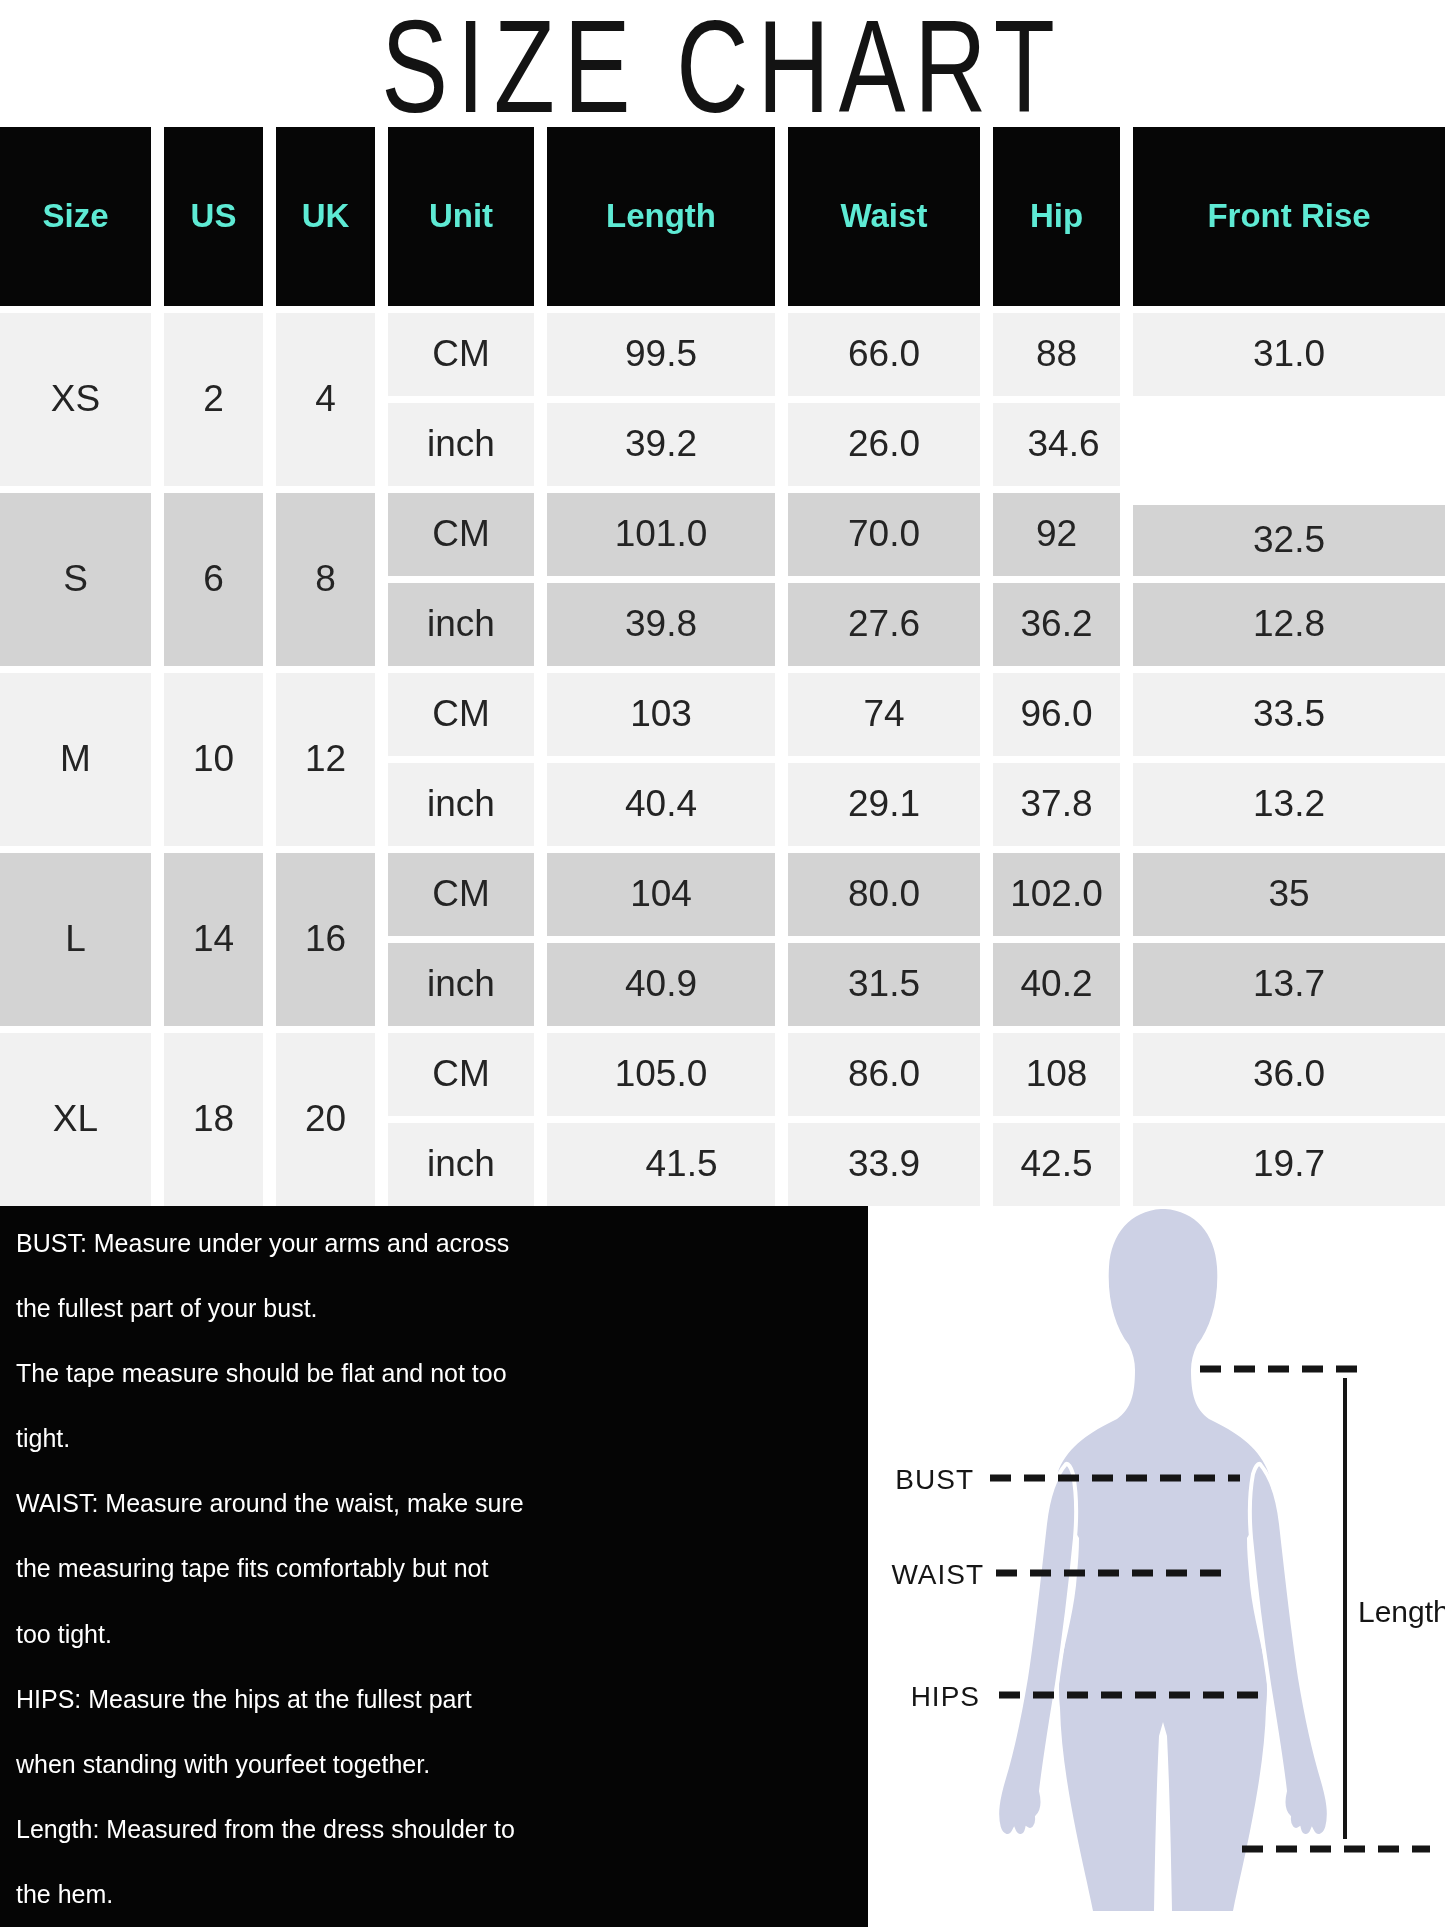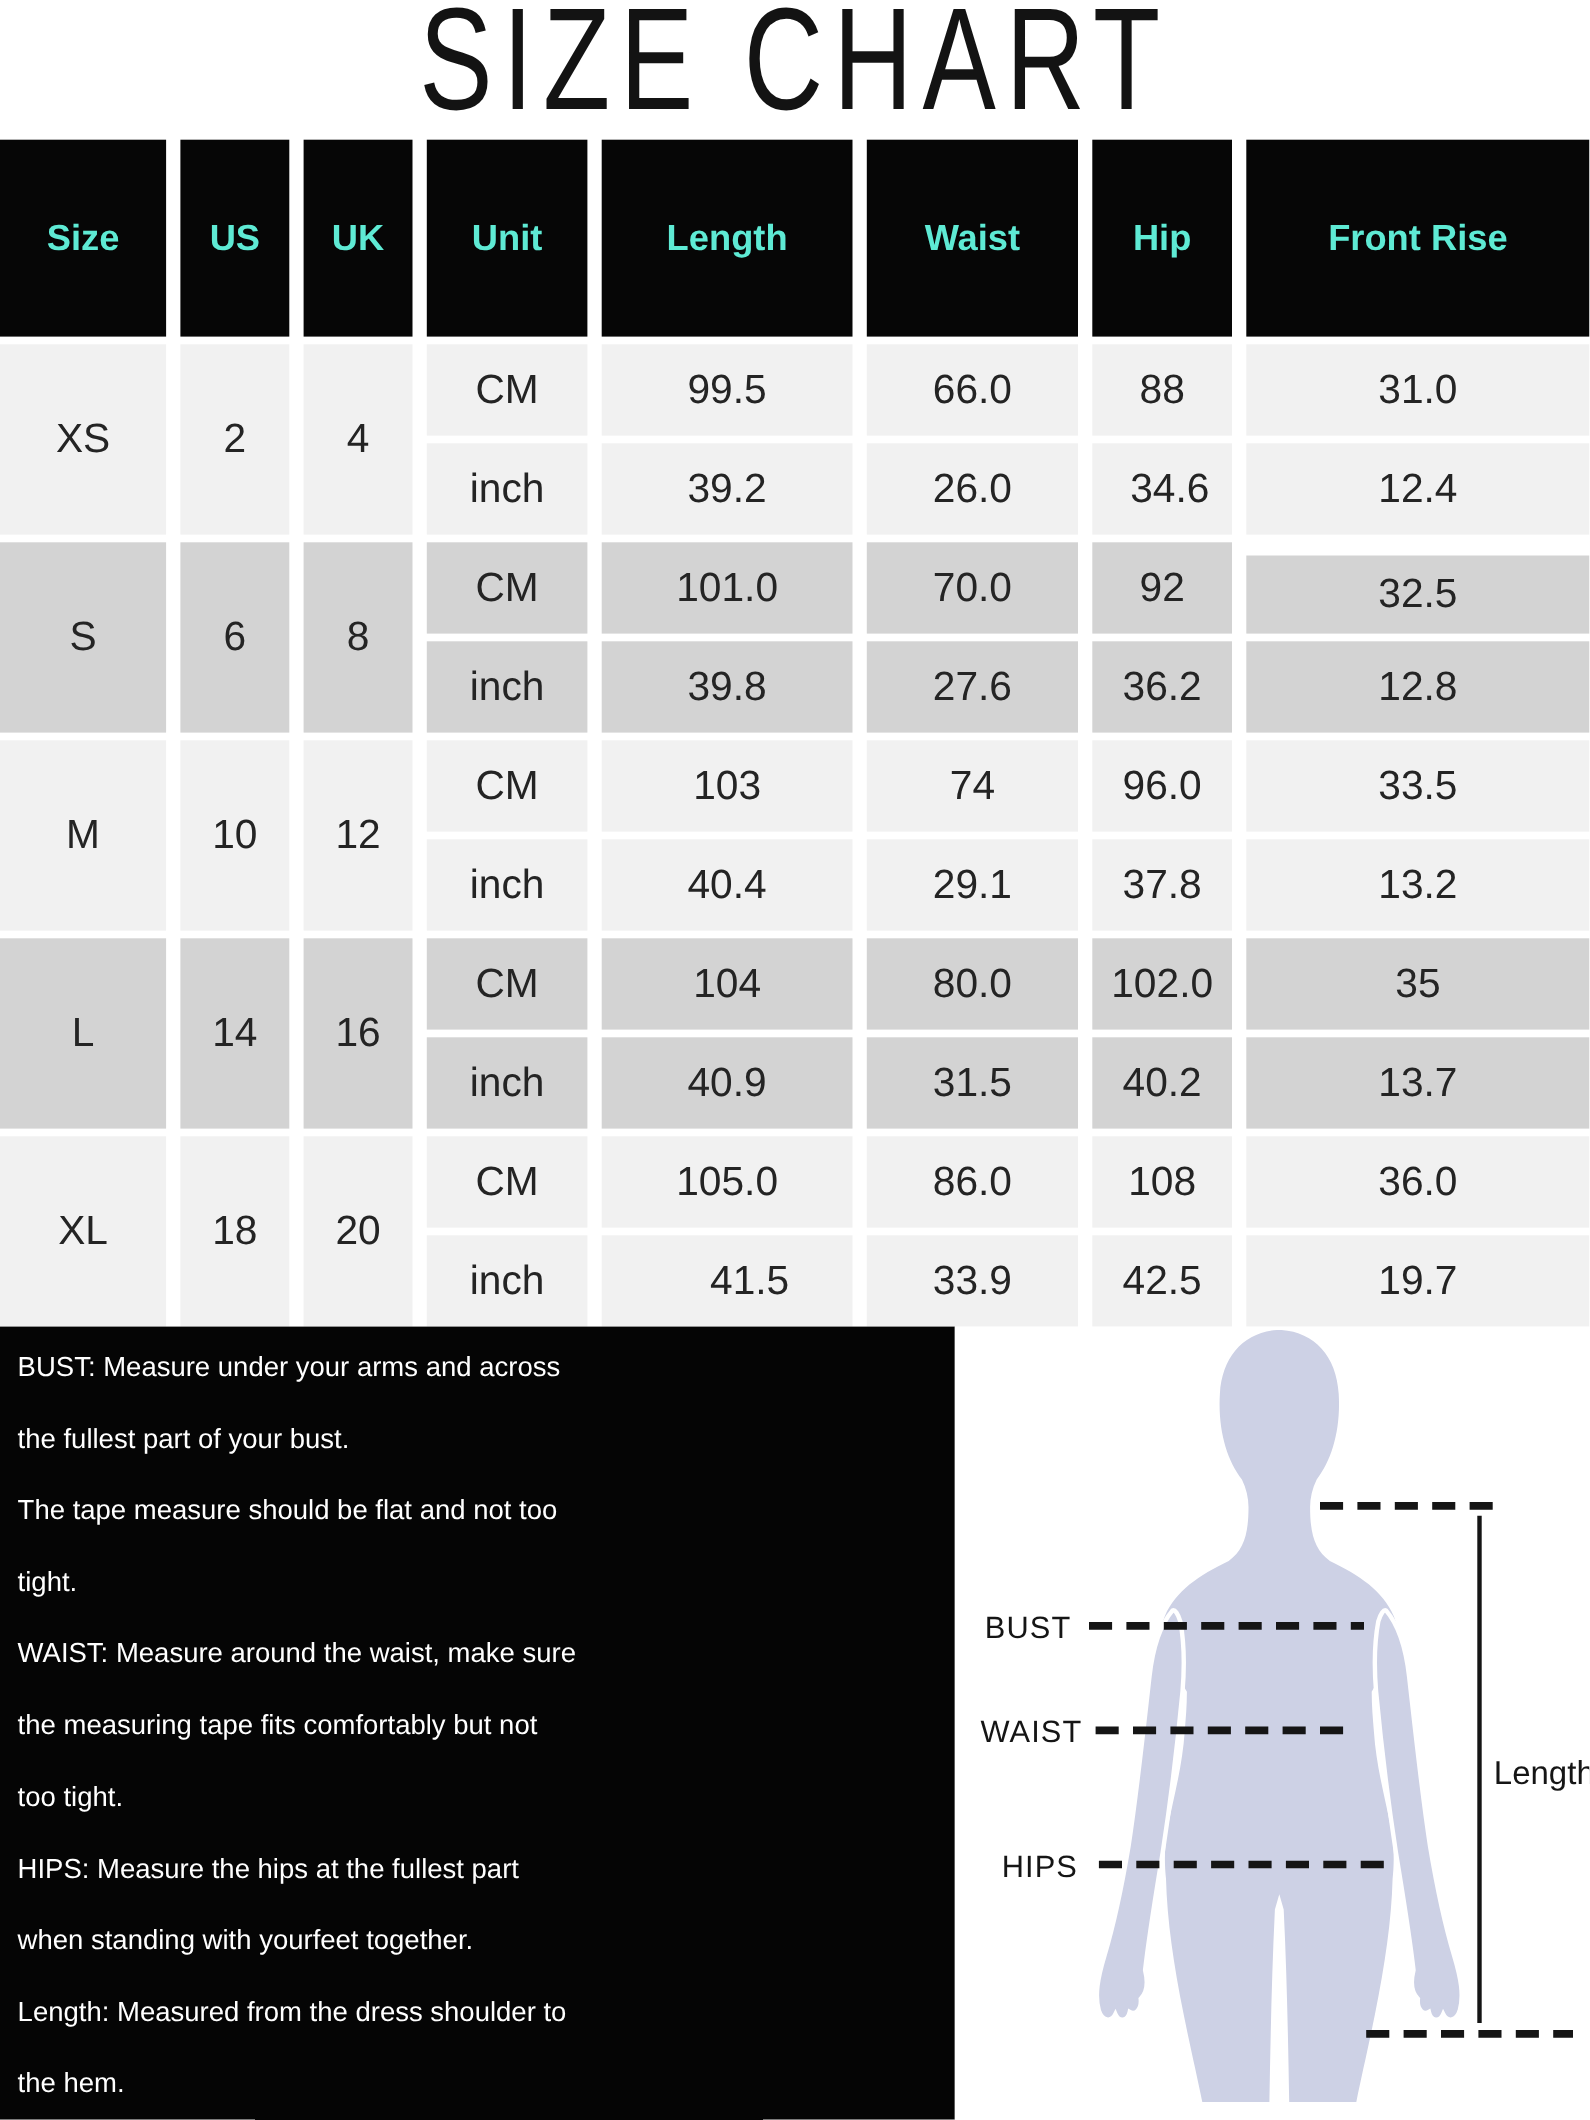--- a/index.html
+++ b/index.html
@@ -5,21 +5,21 @@
   * { margin:0; padding:0; box-sizing:border-box; }
   html,body { background:#fff; }
   body {
     width:1445px; height:1927px; overflow:hidden;
     font-family:"Liberation Sans","DejaVu Sans",sans-serif;
     color:#1c1c1c;
   }
   .page { width:1445px; height:1927px; display:flex; flex-direction:column; background:#fff; }
 
   
-  .title-bar { height:143px; display:flex; align-items:flex-start; justify-content:center; }
+  .title-bar { height:143px; display:flex; align-items:flex-end; justify-content:center; }
   .title-text {
     font-size:100px; font-weight:400; letter-spacing:9px; color:#131313;
     white-space:nowrap; transform:scaleY(1.32); transform-origin:center 58%;
   }
 
   
   .size-table {
     width:1445px;
     display:grid;
     grid-template-columns:151px 99px 99px 146px 228px 192px 127px 1fr;
@@ -82,21 +82,20 @@
       <div class="cell light" style="grid-area: 2 / 3 / span 2;">4</div>
       <div class="cell light" style="grid-area: 2 / 4;">CM</div>
       <div class="cell light" style="grid-area: 2 / 5;">99.5</div>
       <div class="cell light" style="grid-area: 2 / 6;">66.0</div>
       <div class="cell light" style="grid-area: 2 / 7;">88</div>
       <div class="cell light" style="grid-area: 2 / 8;">31.0</div>
       <div class="cell light" style="grid-area: 3 / 4;">inch</div>
       <div class="cell light" style="grid-area: 3 / 5;">39.2</div>
       <div class="cell light" style="grid-area: 3 / 6;">26.0</div>
       <div class="cell light" style="grid-area: 3 / 7; padding-left: 14px;">34.6</div>
-      <div class="cell light" style="grid-area: 3 / 8;">12.4</div>
       <div class="cell dark" style="grid-area: 4 / 1 / span 2;">S</div>
       <div class="cell dark" style="grid-area: 4 / 2 / span 2;">6</div>
       <div class="cell dark" style="grid-area: 4 / 3 / span 2;">8</div>
       <div class="cell dark" style="grid-area: 4 / 4;">CM</div>
       <div class="cell dark" style="grid-area: 4 / 5;">101.0</div>
       <div class="cell dark" style="grid-area: 4 / 6;">70.0</div>
       <div class="cell dark" style="grid-area: 4 / 7;">92</div>
       <div class="cell dark" style="grid-area: 4 / 8; margin-top: 12px;">32.5</div>
       <div class="cell dark" style="grid-area: 5 / 4;">inch</div>
       <div class="cell dark" style="grid-area: 5 / 5;">39.8</div>

